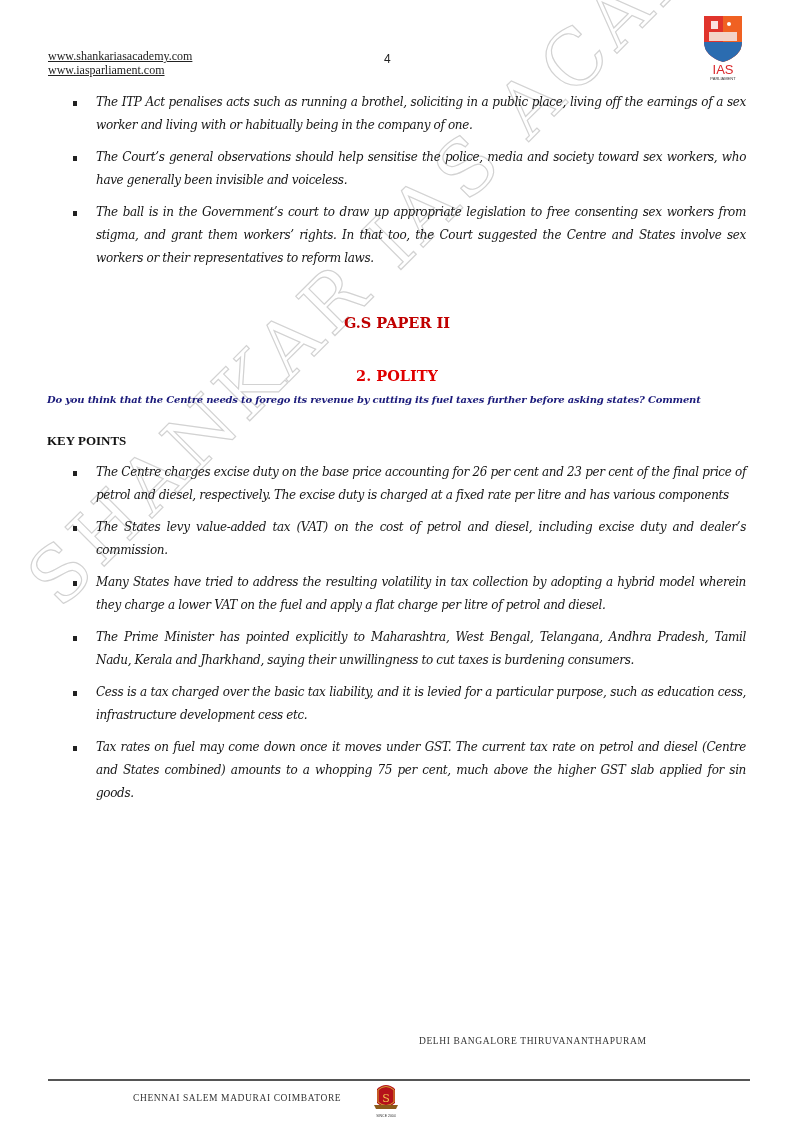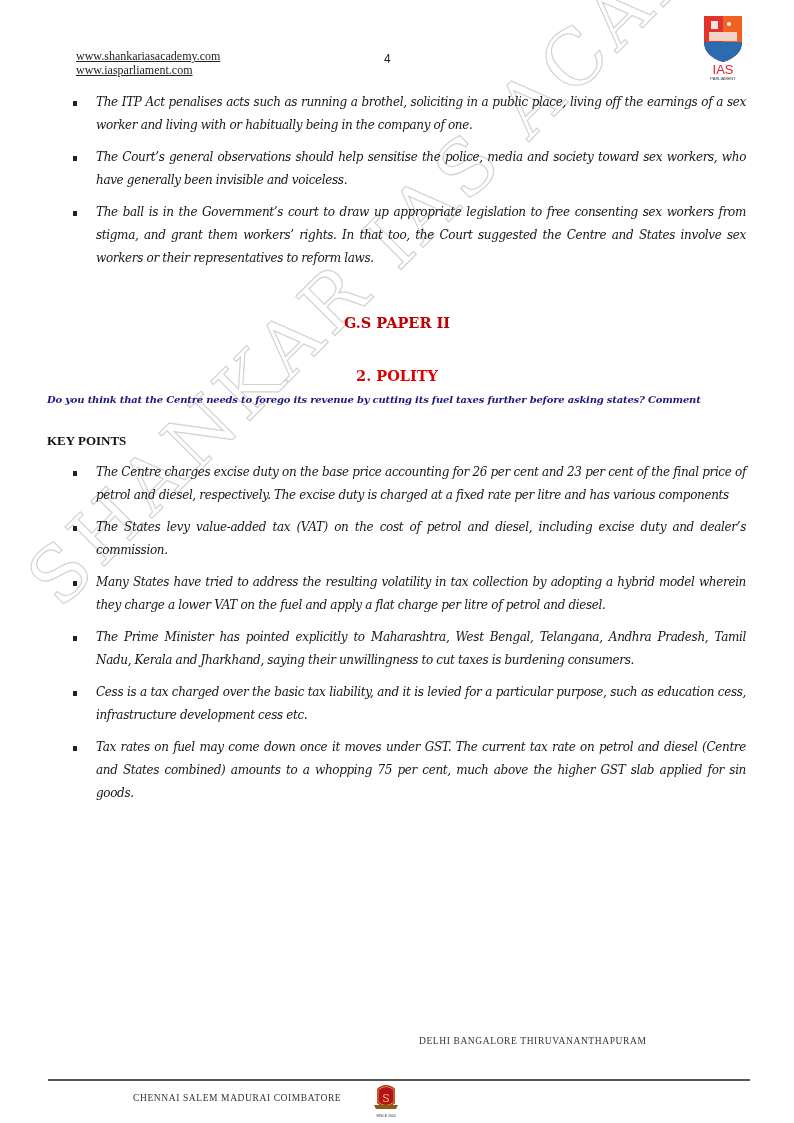--- a/index.html
+++ b/index.html
@@ -1,20 +1,20 @@
 <!DOCTYPE html>
 <html><head>
   <meta charset="utf-8">
   <style>
     * { margin: 0; padding: 0; box-sizing: border-box; }
     html, body { width: 794px; height: 1123px; background: #ffffff; overflow: hidden; }
     body { position: relative; font-family: "DejaVu Serif", "Liberation Serif", serif; color: #111; }
 
     .header-links { position: absolute; left: 48px; top: 49px; font-family: "Liberation Serif", serif; font-size: 12px; line-height: 14px; }
-    .header-links a { display: block; color: #222; text-decoration: underline; margin-left: 28px; }
+    .header-links a { display: block; color: #222; text-decoration: underline; }
     .page-number { position: absolute; left: 384px; top: 52px; font-family: "Liberation Sans", sans-serif; font-size: 12px; color: #222; }
 
     .logo { position: absolute; left: 698px; top: 12px; width: 50px; height: 68px; }
 
     .watermark {
       position: absolute; left: 10px; top: 560px; width: 900px;
       font-family: "DejaVu Serif", serif; font-size: 76px; letter-spacing: 6px;
       color: transparent; -webkit-text-stroke: 1.2px #d2d2d2;
       transform: rotate(-45deg); transform-origin: 0 0;
       white-space: nowrap; pointer-events: none; z-index: 0;

